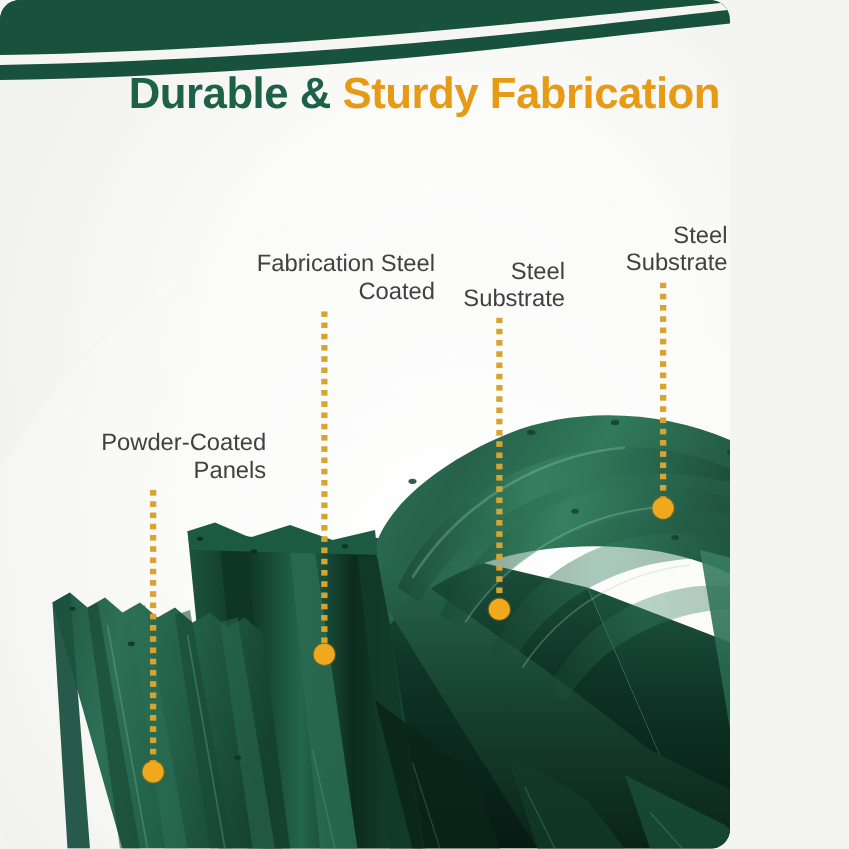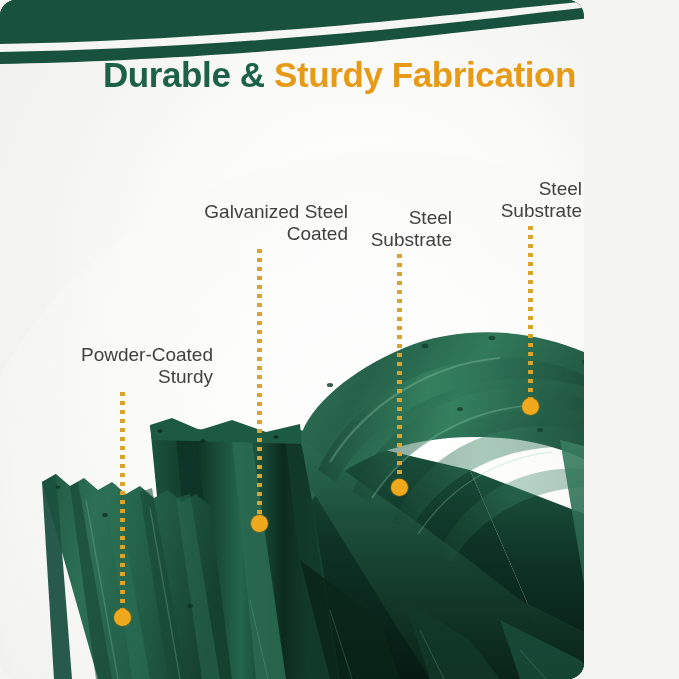--- a/index.html
+++ b/index.html
@@ -255,24 +255,24 @@
     </svg>
   </div>
 
   <div class="title">
     <span class="g">Durable &amp; </span><span class="o">Sturdy Fabrication</span>
   </div>
 
 
   <div id="callout-layer">
       <div class="callout-label" style="left: 38px; top: 344px; width: 175px;">Powder-Coated
-Sturdy</div>
+Panels</div>
       <div class="leader" style="left: 120px; top: 392px; height: 226px; background-image: linear-gradient(rgb(216, 164, 48) 0px, rgb(216, 164, 48) 50%, rgba(0, 0, 0, 0) 50%, rgba(0, 0, 0, 0) 100%);"></div>
       <div class="leader-dot" style="left: 114px; top: 609px; background: rgb(240, 168, 28);"></div>
-      <div class="callout-label" style="left: 172px; top: 201px; width: 176px;">Galvanized Steel
+      <div class="callout-label" style="left: 172px; top: 201px; width: 176px;">Fabrication Steel
 Coated</div>
       <div class="leader" style="left: 257px; top: 249px; height: 276px; background-image: linear-gradient(rgb(216, 164, 48) 0px, rgb(216, 164, 48) 50%, rgba(0, 0, 0, 0) 50%, rgba(0, 0, 0, 0) 100%);"></div>
       <div class="leader-dot" style="left: 251px; top: 515px; background: rgb(240, 168, 28);"></div>
       <div class="callout-label" style="left: 348px; top: 207px; width: 104px;">Steel
 Substrate</div>
       <div class="leader" style="left: 397px; top: 254px; height: 233px; background-image: linear-gradient(rgb(216, 164, 48) 0px, rgb(216, 164, 48) 50%, rgba(0, 0, 0, 0) 50%, rgba(0, 0, 0, 0) 100%);"></div>
       <div class="leader-dot" style="left: 391px; top: 479px; background: rgb(240, 168, 28);"></div>
       <div class="callout-label" style="left: 478px; top: 178px; width: 104px;">Steel
 Substrate</div>
       <div class="leader" style="left: 528px; top: 226px; height: 180px; background-image: linear-gradient(rgb(216, 164, 48) 0px, rgb(216, 164, 48) 50%, rgba(0, 0, 0, 0) 50%, rgba(0, 0, 0, 0) 100%);"></div>

